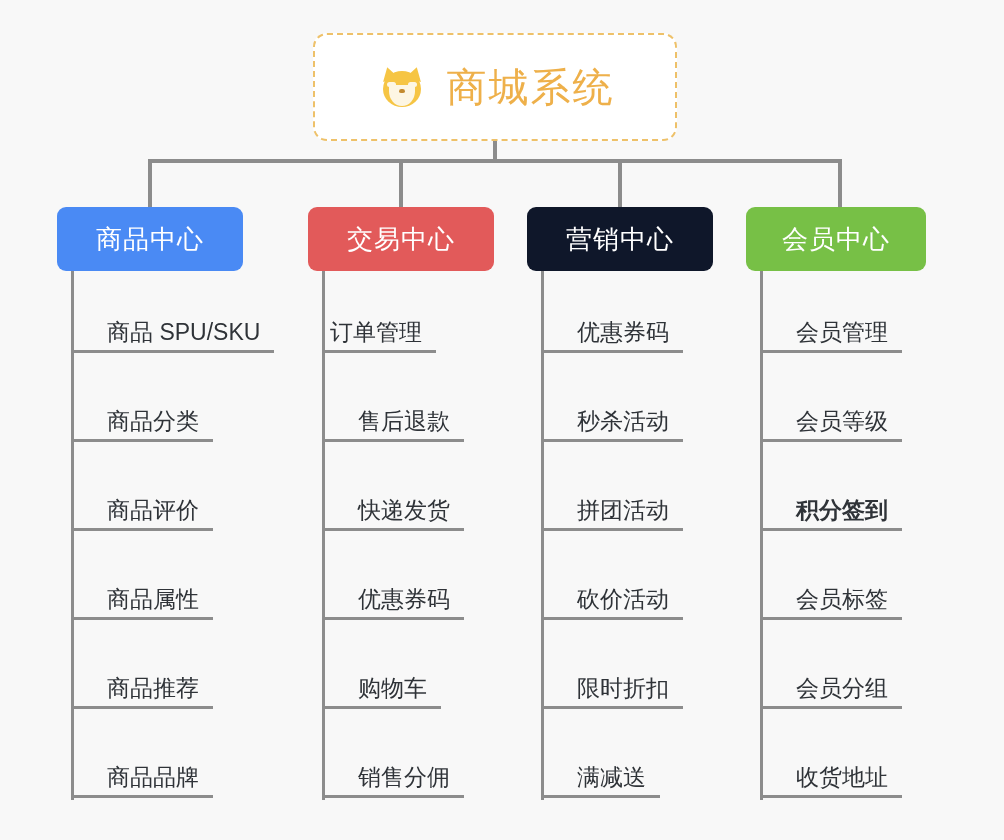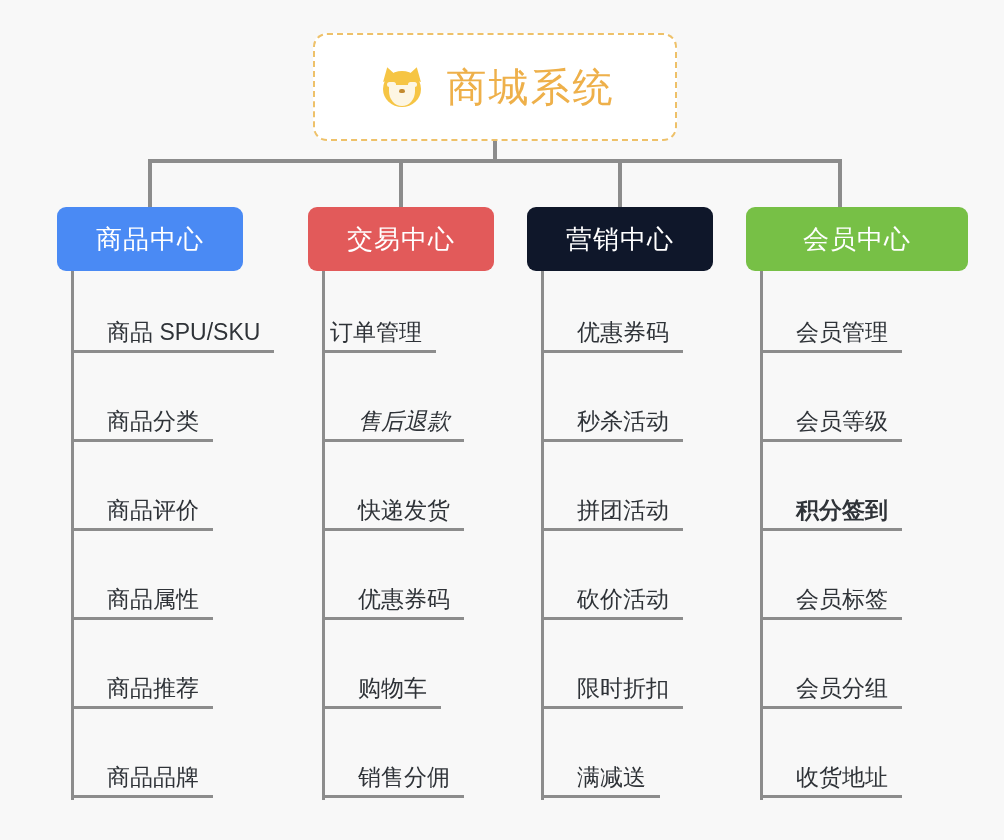--- a/index.html
+++ b/index.html
@@ -184,40 +184,40 @@
         <div class="leaf" style="top: 381px;">商品属性</div>
         <div class="leaf" style="top: 470px;">商品推荐</div>
         <div class="leaf" style="top: 559px;">商品品牌</div>
       </div>
       <div class="branch" style="left: 308px; width: 186px;">
         <div class="branch-header" style="width: 186px; background: rgb(226, 90, 90);">
           <span>交易中心</span>
         </div>
         <div class="branch-spine" style="height: 529px;"></div>
         <div class="leaf" style="top: 114px; padding-left: 8px;">订单管理</div>
-        <div class="leaf" style="top: 203px; font-style: italic;">售后退款</div>
+        <div class="leaf" style="top: 203px;">售后退款</div>
         <div class="leaf" style="top: 292px;">快递发货</div>
         <div class="leaf" style="top: 381px;">优惠券码</div>
         <div class="leaf" style="top: 470px;">购物车</div>
         <div class="leaf" style="top: 559px;">销售分佣</div>
       </div>
       <div class="branch" style="left: 527px; width: 186px;">
         <div class="branch-header" style="width: 186px; background: #0f172a;">
           <span>营销中心</span>
         </div>
         <div class="branch-spine" style="height: 529px;"></div>
         <div class="leaf" style="top: 114px;">优惠券码</div>
         <div class="leaf" style="top: 203px;">秒杀活动</div>
         <div class="leaf" style="top: 292px;">拼团活动</div>
         <div class="leaf" style="top: 381px;">砍价活动</div>
         <div class="leaf" style="top: 470px;">限时折扣</div>
         <div class="leaf" style="top: 559px;">满减送</div>
       </div>
       <div class="branch" style="left: 746px; width: 186px;">
-        <div class="branch-header" style="width: 222px; background: rgb(119, 192, 70);">
+        <div class="branch-header" style="width: 180px; background: rgb(119, 192, 70);">
           <span>会员中心</span>
         </div>
         <div class="branch-spine" style="height: 529px;"></div>
         <div class="leaf" style="top: 114px;">会员管理</div>
         <div class="leaf" style="top: 203px;">会员等级</div>
         <div class="leaf" style="top: 292px; font-weight: bold;">积分签到</div>
         <div class="leaf" style="top: 381px;">会员标签</div>
         <div class="leaf" style="top: 470px;">会员分组</div>
         <div class="leaf" style="top: 559px;">收货地址</div>
       </div>

